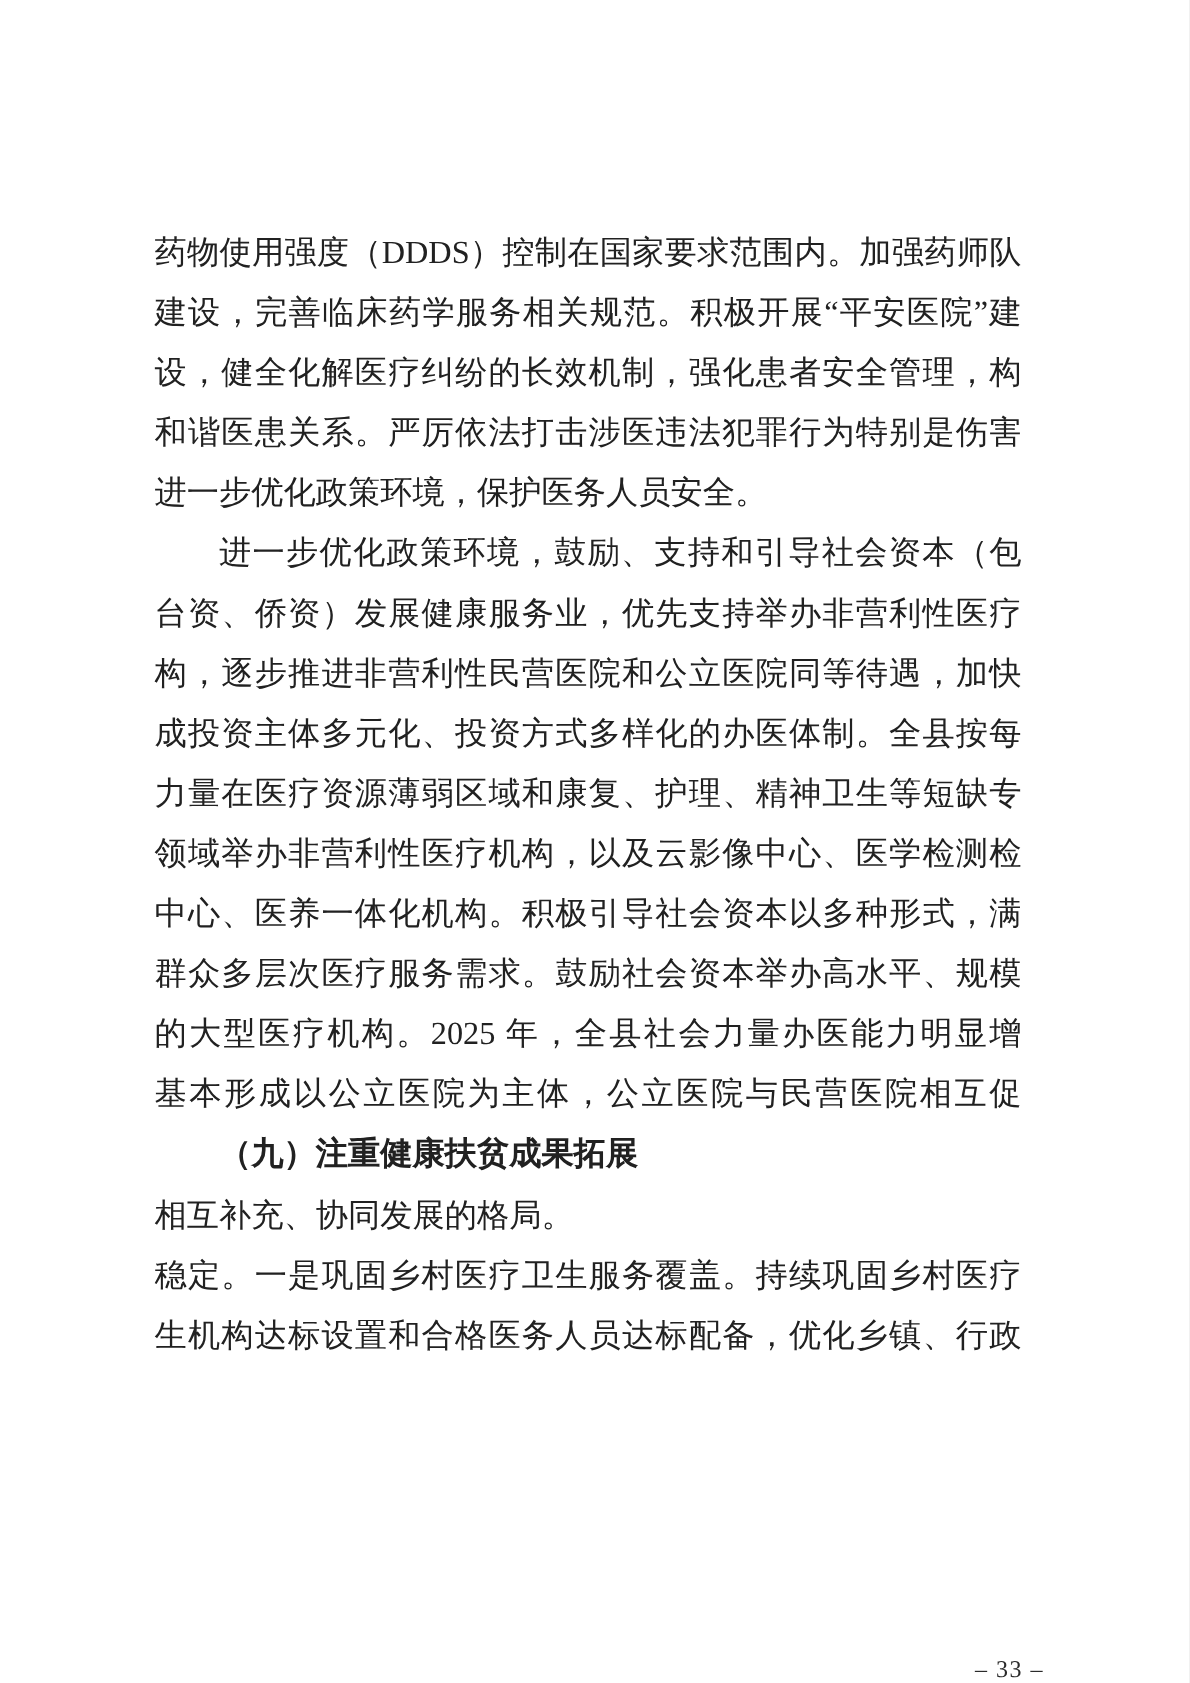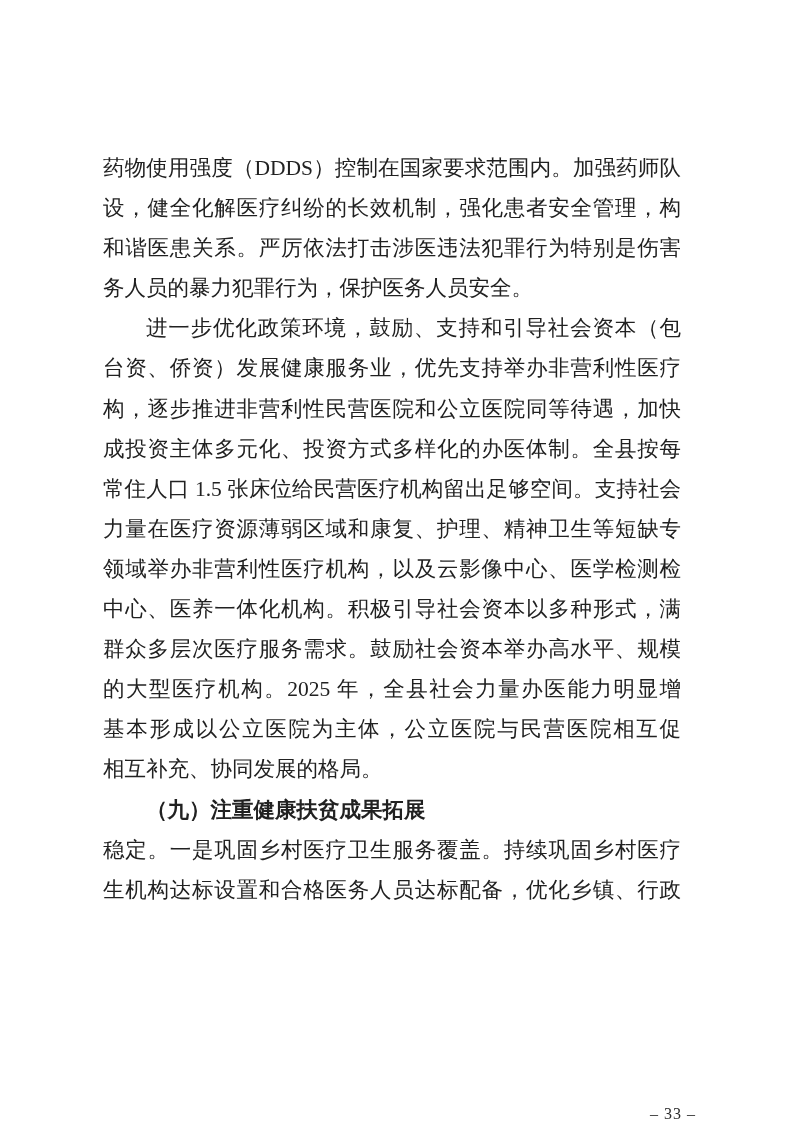--- a/index.html
+++ b/index.html
@@ -55,39 +55,39 @@
     font-family: "Liberation Serif", "DejaVu Serif", serif;
   }
 </style>
 </head>
 <body>
 
 <div class="page">
   <div class="page-body">
 
     <div class="line just">药物使用强度（DDDS）控制在国家要求范围内。加强药师队伍</div>
+    <div class="line just">建设，完善临床药学服务相关规范。积极开展“平安医院”建</div>
     <div class="line just">设，健全化解医疗纠纷的长效机制，强化患者安全管理，构建</div>
     <div class="line just">和谐医患关系。严厉依法打击涉医违法犯罪行为特别是伤害医</div>
-    <div class="line">务人员的暴力犯罪行为，保护医务人员安全。</div>
+    <div class="line">进一步优化政策环境，保护医务人员安全。</div>
 
 
     <div class="line just indent">进一步优化政策环境，鼓励、支持和引导社会资本（包括</div>
     <div class="line just">台资、侨资）发展健康服务业，优先支持举办非营利性医疗机</div>
     <div class="line just">构，逐步推进非营利性民营医院和公立医院同等待遇，加快形</div>
     <div class="line just">成投资主体多元化、投资方式多样化的办医体制。全县按每千</div>
-    <div class="line just">常住人口 1.5 张床位给民营医疗机构留出足够空间。支持社会</div>
     <div class="line just">力量在医疗资源薄弱区域和康复、护理、精神卫生等短缺专科</div>
     <div class="line just">领域举办非营利性医疗机构，以及云影像中心、医学检测检验</div>
     <div class="line just">中心、医养一体化机构。积极引导社会资本以多种形式，满足</div>
     <div class="line just">群众多层次医疗服务需求。鼓励社会资本举办高水平、规模化</div>
     <div class="line just">的大型医疗机构。2025 年，全县社会力量办医能力明显增强，</div>
     <div class="line just">基本形成以公立医院为主体，公立医院与民营医院相互促进、</div>
+    <div class="line heading">（九）注重健康扶贫成果拓展</div>
+
     <div class="line">相互补充、协同发展的格局。</div>
-
-    <div class="line heading">（九）注重健康扶贫成果拓展</div>
 
     <div class="line just">稳定。一是巩固乡村医疗卫生服务覆盖。持续巩固乡村医疗卫</div>
     <div class="line just">生机构达标设置和合格医务人员达标配备，优化乡镇、行政村</div>
 
   </div>
 
   <div class="page-number">– 33 –</div>
 </div>
 
 </body></html>

